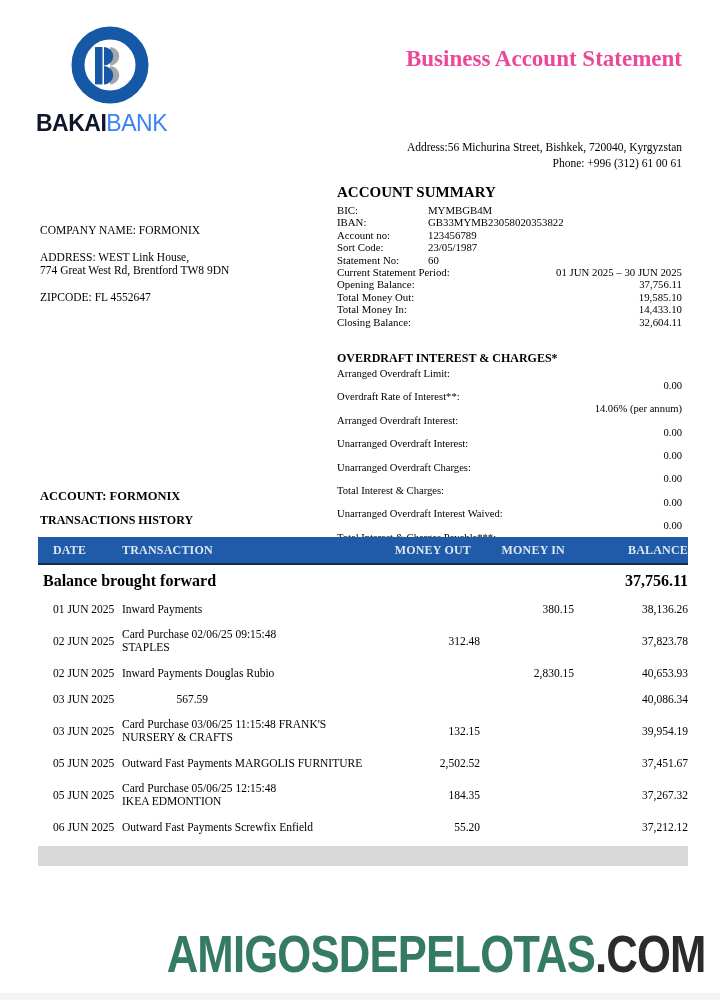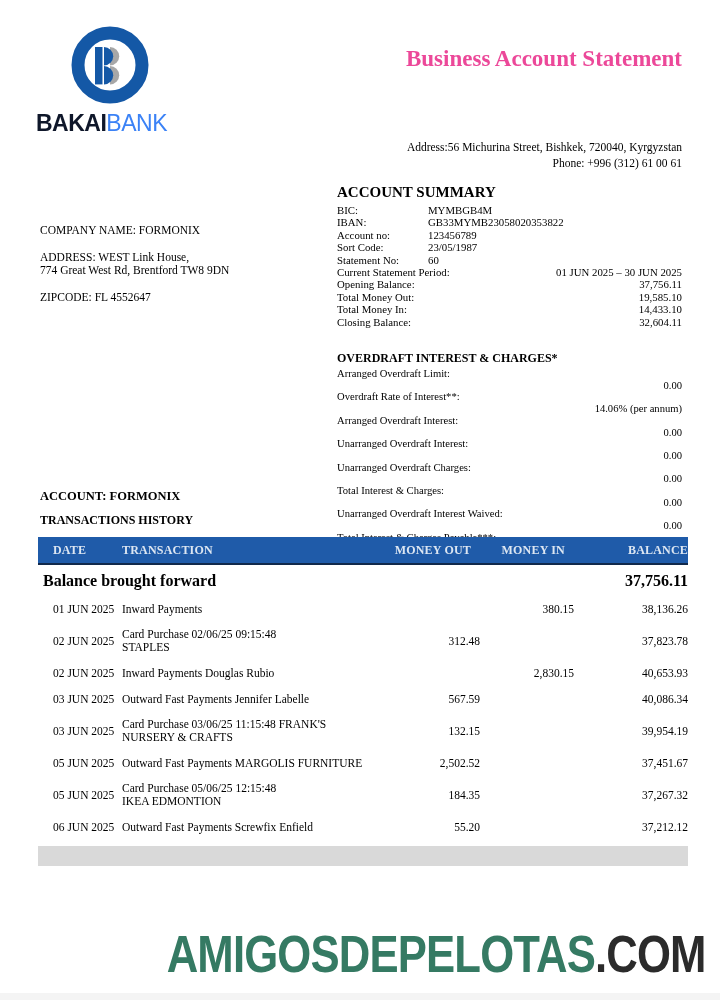--- a/index.html
+++ b/index.html
@@ -209,21 +209,20 @@
     </div>
     <div class="trow">
       <span class="c-date">02 JUN 2025</span>
       <span class="c-desc"><span>Inward Payments Douglas Rubio</span><span class="desc-l2"></span></span>
       <span class="c-out"></span>
       <span class="c-in">2,830.15</span>
       <span class="c-bal">40,653.93</span>
     </div>
     <div class="trow">
       <span class="c-date">03 JUN 2025</span>
-      <span class="c-desc"><span>Outward Fast Payments Jennifer Labelle</span><span class="desc-l2"></span></span>
       <span class="c-out">567.59</span>
       <span class="c-in"></span>
       <span class="c-bal">40,086.34</span>
     </div>
     <div class="trow two">
       <span class="c-date">03 JUN 2025</span>
       <span class="c-desc"><span>Card Purchase 03/06/25 11:15:48 FRANK'S</span><span class="desc-l2">NURSERY &amp; CRAFTS</span></span>
       <span class="c-out">132.15</span>
       <span class="c-in"></span>
       <span class="c-bal">39,954.19</span>

